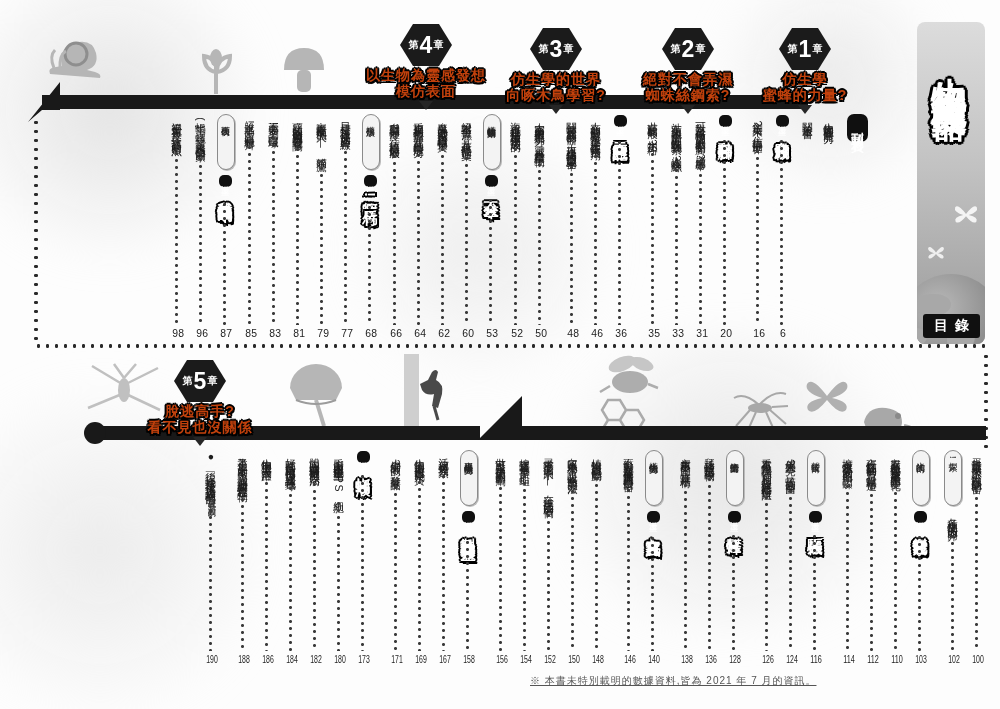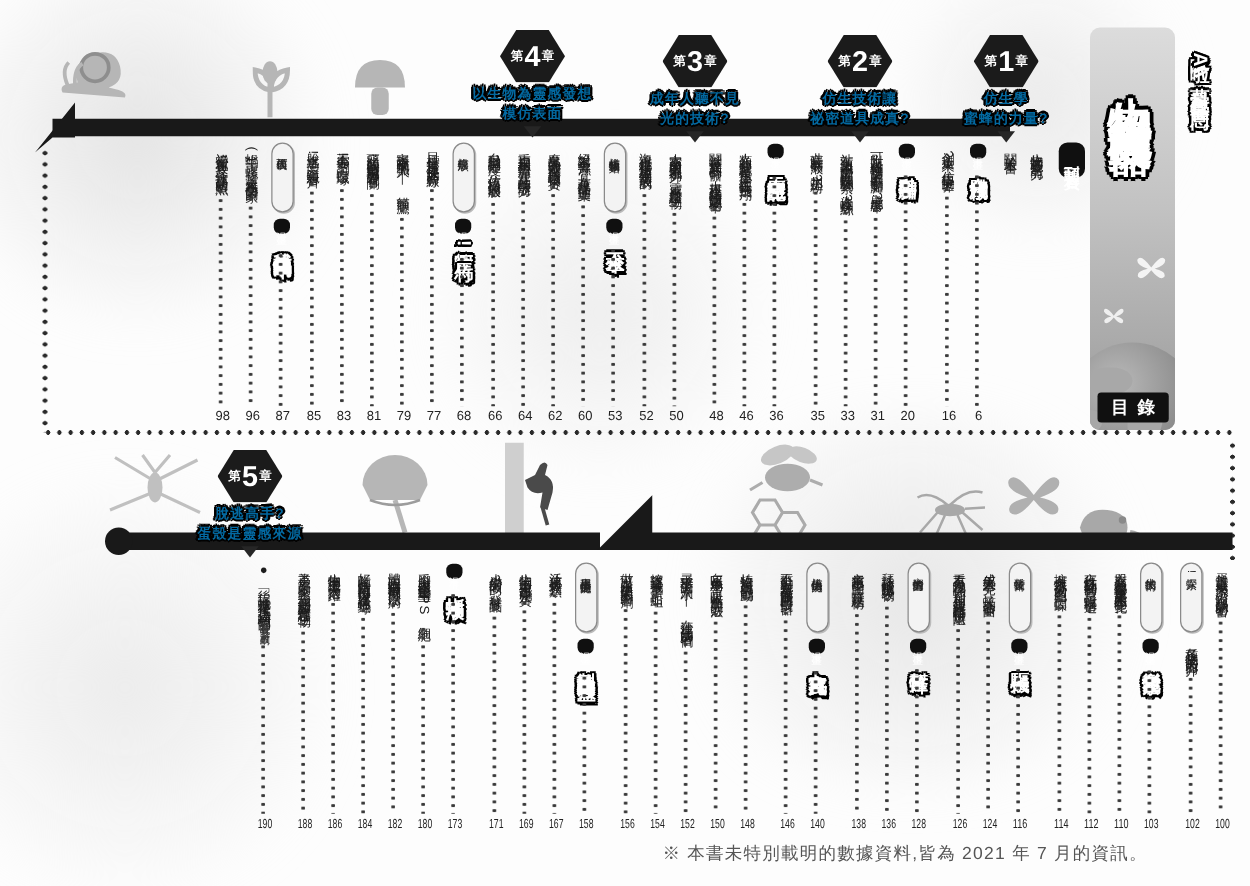--- a/index.html
+++ b/index.html
@@ -27,21 +27,21 @@
   .bar{position:absolute;background:#191919;z-index:2;}
   .tri{position:absolute;z-index:2;}
 
   
   .chapter{position:absolute;width:136px;text-align:center;z-index:4;}
   .hex{width:52px;height:42px;margin:0 auto 1px;background:#1b1b1b;
        clip-path:polygon(25% 0,75% 0,100% 50%,75% 100%,25% 100%,0 50%);
        display:flex;align-items:center;justify-content:center;color:#fff;}
   .hex .pfx,.hex .sfx{font-size:10px;font-weight:700;}
   .hex .num{font-size:23px;font-weight:900;margin:0 1px;}
-  .chl{font-weight:900;font-size:11px;line-height:16px;color:#0369a1;letter-spacing:1px;
+  .chl{font-weight:900;font-size:14px;line-height:16px;color:#c2410c;letter-spacing:1px;
        text-shadow:-2px 0 #000,2px 0 #000,0 -2px #000,0 2px #000,
                    -1.5px -1.5px #000,1.5px -1.5px #000,-1.5px 1.5px #000,1.5px 1.5px #000;}
   .chv{width:0;height:0;border-left:7px solid transparent;border-right:7px solid transparent;
        border-top:9px solid #262626;margin:2px auto 0;}
 
   
   .band{position:absolute;writing-mode:vertical-rl;text-orientation:mixed;z-index:3;}
   .entry{display:flex;align-items:flex-end;margin-block-end:6px;height:100%;}
   .entry.gap{margin-block-start:14px;}
   .entry-text{font-size:10.5px;letter-spacing:1.6px;line-height:18px;color:#1c1c1c;}
@@ -60,37 +60,37 @@
   .page-num{align-self:flex-end;margin-left:4px;font-size:10.5px;color:#222;
        text-combine-upright:all;-webkit-text-combine:horizontal;}
 
   
   .kanto{position:absolute;writing-mode:vertical-rl;z-index:3;}
   .kanto-pill{background:#101010;color:#fff;font-size:12.5px;font-weight:700;letter-spacing:3px;
        line-height:1;padding:8px 4px;border-radius:7px;margin-block-end:9px;height:fit-content;}
   .kanto-line{font-size:10.5px;letter-spacing:1.6px;line-height:19px;margin-block-end:2px;color:#1c1c1c;}
 
   
-  .cover{position:absolute;left:872px;top:22px;width:68px;height:322px;border-radius:8px;
+  .cover{position:absolute;left:917px;top:22px;width:68px;height:322px;border-radius:8px;
        background:linear-gradient(180deg,#dcdcdc 0%,#c2c2c2 45%,#9a9a9a 100%);z-index:3;overflow:hidden;}
   .globe{position:absolute;left:-18px;bottom:-34px;width:104px;height:104px;border-radius:50%;
        background:radial-gradient(circle at 38% 32%,#b9b9b9 0%,#8f8f8f 55%,#6f6f6f 100%);}
   .globe-land{position:absolute;border-radius:45% 55% 60% 40%;background:#a8a8a8;}
   .main-title{position:absolute;left:14px;top:26px;writing-mode:vertical-rl;
        font-size:36px;font-weight:900;letter-spacing:5px;color:#fff;line-height:1;
        text-shadow:-3px 0 #000,3px 0 #000,0 -3px #000,0 3px #000,
                    -2px -2px #000,2px -2px #000,-2px 2px #000,2px 2px #000;}
   .toc-label{position:absolute;left:6px;bottom:6px;background:#101010;color:#fff;
        font-size:14px;font-weight:700;letter-spacing:7px;padding:3px 4px 3px 11px;border-radius:3px;}
   .series-title{position:absolute;left:948px;top:34px;writing-mode:vertical-rl;
        font-size:15.5px;font-weight:900;letter-spacing:4px;color:#fff;z-index:3;
        text-shadow:-2px 0 #000,2px 0 #000,0 -2px #000,0 2px #000,
                    -1.5px -1.5px #000,1.5px -1.5px #000,-1.5px 1.5px #000,1.5px 1.5px #000;}
 
-  .note{position:absolute;left:530px;top:674px;font-size:14px;letter-spacing:1px;color:#555;z-index:3;}
+  .note{position:absolute;left:530px;top:674px;font-size:10px;letter-spacing:1px;color:#555;z-index:3;text-decoration:underline;}
 </style>
 </head>
 <body>
 
 <div class="blob b1"></div>
 <div class="blob b2"></div>
 <div class="blob b3"></div>
 <div class="blob b4"></div>
 <div class="blob b5"></div>
 
@@ -178,32 +178,32 @@
   <div class="chl">仿生學</div>
   <div class="chl">蜜蜂的力量?</div>
   <div class="chv"></div>
 </div>
 <div class="chapter" style="left:620px;top:28px;">
   <div class="hex">
     <span class="pfx">第</span>
       <span class="num">2</span>
       <span class="sfx">章</span>
   </div>
-  <div class="chl">仿生技術讓</div>
-  <div class="chl">祕密道具成真?</div>
+  <div class="chl">絕對不會弄濕</div>
+  <div class="chl">蜘蛛絲鋼索?</div>
   <div class="chv"></div>
 </div>
 <div class="chapter" style="left:488px;top:28px;">
   <div class="hex">
     <span class="pfx">第</span>
       <span class="num">3</span>
       <span class="sfx">章</span>
   </div>
-  <div class="chl">成年人聽不見</div>
-  <div class="chl">光的技術?</div>
+  <div class="chl">仿生學的世界</div>
+  <div class="chl">向啄木鳥學習?</div>
   <div class="chv"></div>
 </div>
 <div class="chapter" style="left:358px;top:24px;">
   <div class="hex">
     <span class="pfx">第</span>
       <span class="num">4</span>
       <span class="sfx">章</span>
   </div>
   <div class="chl">以生物為靈感發想</div>
   <div class="chl">模仿表面</div>
@@ -400,21 +400,21 @@
   </div>
   </div>
 
 <div class="chapter" style="left:132px;top:360px;">
   <div class="hex">
     <span class="pfx">第</span>
       <span class="num">5</span>
       <span class="sfx">章</span>
   </div>
   <div class="chl">脫逃高手?</div>
-  <div class="chl">蛋殼是靈感來源</div>
+  <div class="chl">看不見也沒關係</div>
   <div class="chv"></div>
 </div>
 
 <div class="bar" style="left:96px;top:426px;width:384px;height:14px;border-radius:0 0 0 0;"></div>
 <div class="bar" style="left:84px;top:422px;width:22px;height:22px;border-radius:50%;"></div>
 <svg class="tri" style="left:478px;top:396px;" width="44" height="44" viewBox="0 0 44 44">
   <polygon points="0,44 44,0 44,44" fill="#191919"></polygon>
 </svg>
 <div class="bar" style="left:520px;top:426px;width:466px;height:14px;"></div>
 

